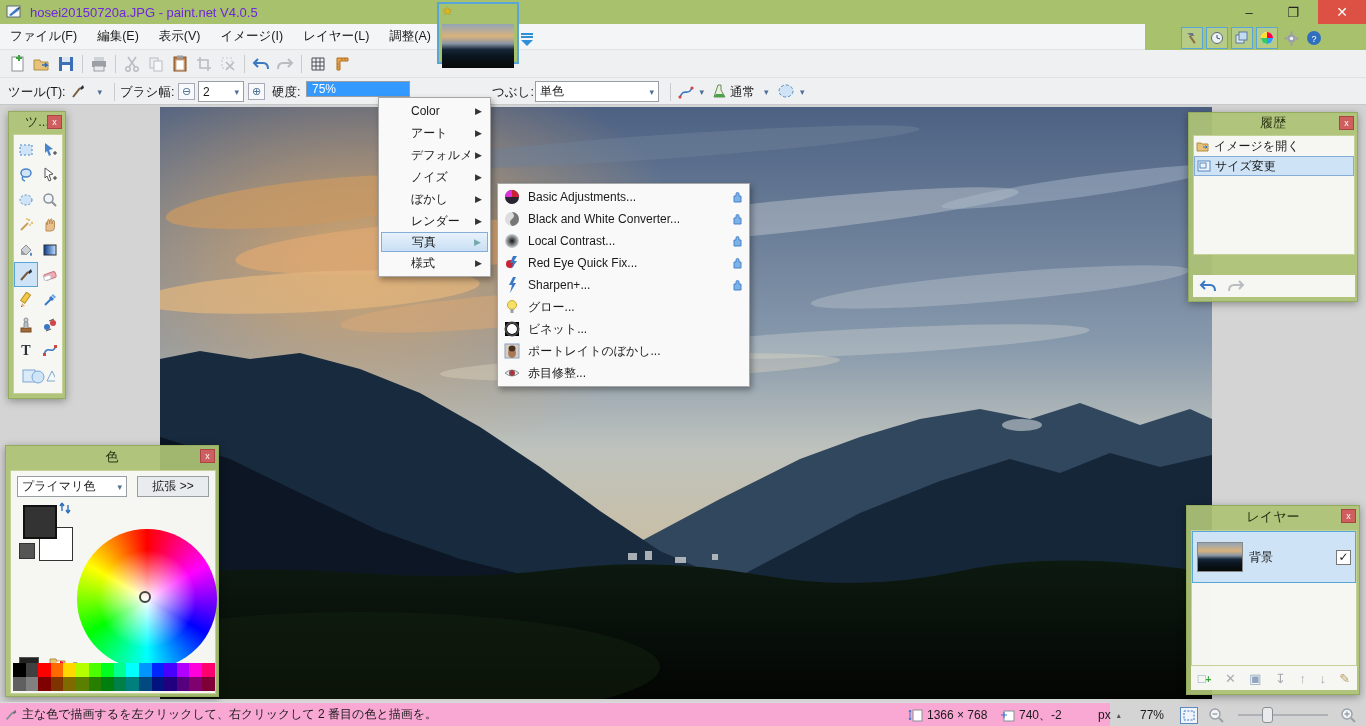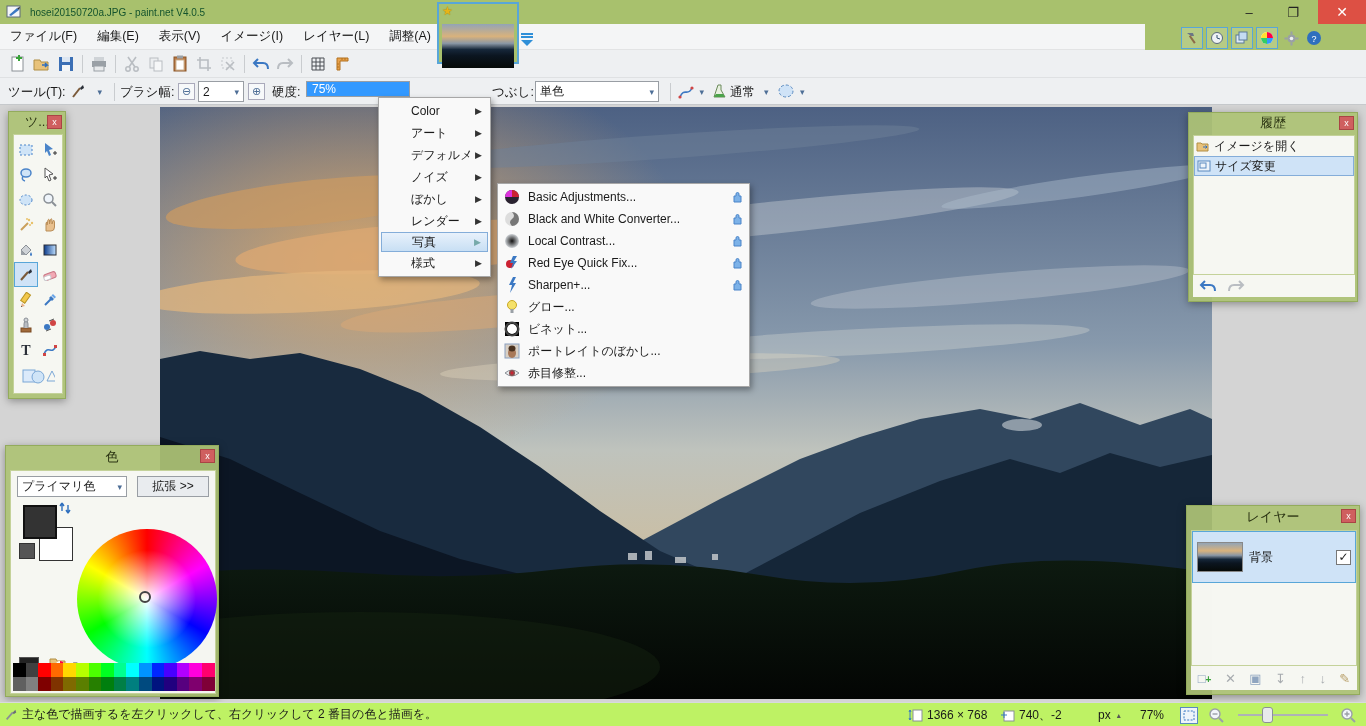--- a/index.html
+++ b/index.html
@@ -4,21 +4,21 @@
 <style>
   * { margin:0; padding:0; box-sizing:border-box; }
   html,body { width:1366px; height:726px; overflow:hidden; }
   body { font-family:"Liberation Sans","DejaVu Sans",sans-serif; font-size:12px; color:#1a1a1a; background:#d4d4d4; }
   #app { position:relative; width:1366px; height:726px; background:#d4d4d4; }
   .abs { position:absolute; }
 
   
   #titlebar { left:0; top:0; width:1366px; height:24px; background:#a8c16d; display:flex; align-items:center; }
   #titlebar .win-icon { width:16px; height:14px; margin:0 8px 0 6px; }
-  #title-text { font-size:10px; color:#14532d; }
+  #title-text { font-size:13px; color:#6d28d9; }
   .caption-btn { position:absolute; top:0; height:24px; display:flex; align-items:center; justify-content:center; color:#222; font-size:13px; }
   #btn-min { right:100px; width:34px; }
   #btn-restore { right:56px; width:34px; }
   #btn-close { right:0; width:48px; background:#dd5044; color:#fff; font-size:14px; }
 
   #menubar { left:0; top:24px; width:1366px; height:26px; background:#f4f5f6; border-bottom:1px solid #e2e3e4; display:flex; align-items:stretch; }
   .menu-item { padding:0 10px; display:flex; align-items:center; font-size:12.5px; }
   .menu-item.open { background:#d9e9f7; border:1px solid #9ebfdd; }
   #menubar-right { position:absolute; right:0; top:24px; width:221px; height:28px; background:#a8c16d; display:flex; align-items:center; gap:3px; padding-left:36px; }
   .tgl-btn { width:22px; height:22px; border:1px solid #58a6d8; background:#b6cb85; display:flex; align-items:center; justify-content:center; }
@@ -52,21 +52,21 @@
   .panel-close { position:absolute; right:3px; top:3px; width:15px; height:14px; background:#cf5f5f; color:#fff; font-size:9px; line-height:13px; text-align:center; border:1px solid #a94444; }
   .panel-body { position:absolute; background:rgba(250,250,249,0.95); border:1px solid #c4d29a; }
 
   #tools-panel { left:8px; top:111px; width:58px; height:288px; }
   #tools-body { left:4px; top:22px; width:50px; height:260px; display:grid; grid-template-columns:24px 24px; justify-content:center; align-content:start; padding-top:2px; }
   .tool-cell { width:24px; height:25px; display:flex; align-items:center; justify-content:center; }
   .tool-cell.sel { background:#cfe3f7; border:1px solid #58a6d8; }
   .tool-wide { grid-column:1 / span 2; width:48px; }
 
   #history-panel { left:1188px; top:112px; width:170px; height:190px; }
-  #history-body { left:4px; top:22px; width:162px; height:140px; }
+  #history-body { left:4px; top:22px; width:162px; height:120px; }
   .hist-row { height:20px; display:flex; align-items:center; gap:4px; padding:0 2px; font-size:12px; }
   .hist-row.sel { background:#cfe3f7; border:1px solid #84add9; }
   #history-footer { position:absolute; left:4px; bottom:4px; width:162px; height:22px; background:rgba(250,250,249,0.95); display:flex; align-items:center; gap:10px; padding-left:6px; }
 
   #colors-panel { left:5px; top:445px; width:214px; height:252px; }
   #colors-body { left:4px; top:24px; width:206px; height:224px; }
   #wheel { position:absolute; left:66px; top:58px; width:140px; height:140px; border-radius:50%;
     background:
       radial-gradient(closest-side, #ffffff 0%, rgba(255,255,255,0) 70%),
       conic-gradient(#ff0000,#ff00ff,#0000ff,#00ffff,#00ff00,#ffff00,#ff0000); }
@@ -94,21 +94,21 @@
   .drow { height:22px; display:flex; align-items:center; position:relative; font-size:12px; }
   .drow .dlabel { margin-left:30px; }
   .drow .sub-arrow { position:absolute; right:6px; font-size:9px; color:#333; }
   .drow.hl { background:linear-gradient(180deg,#e8f1fb,#c8dff4); border:1px solid #84add9; height:20px;align-items:center; }
   .srow { height:22px; display:flex; align-items:center; gap:8px; padding:0 4px; font-size:12px; }
   .srow.hl { background:linear-gradient(180deg,#e8f1fb,#c8dff4); border:1px solid #84add9; height:22px; }
   .srow .sicon { width:16px; height:16px; flex:0 0 16px; }
   .srow .badge { margin-left:auto; }
 
   
-  #statusbar { left:0; top:702px; width:1366px; height:24px; background:#bef264; border-top:1px solid #d8dadc; display:flex; align-items:center; font-size:12px; }
+  #statusbar { left:0; top:702px; width:1110px; height:24px; background:#f9a8d4; border-top:1px solid #d8dadc; display:flex; align-items:center; font-size:12px; }
   #status-hint { margin-left:22px; }
   .sb-item { position:absolute; top:0; height:24px; display:flex; align-items:center; }
   #zoom-track { position:absolute; left:1238px; top:11px; width:90px; height:2px; background:#aeb2b6; }
   #zoom-thumb { position:absolute; left:1262px; top:4px; width:11px; height:16px; background:#e8eaec; border:1px solid #8a9096; border-radius:3px; }
 </style>
 </head>
 <body>
 
 <div id="app">
 

